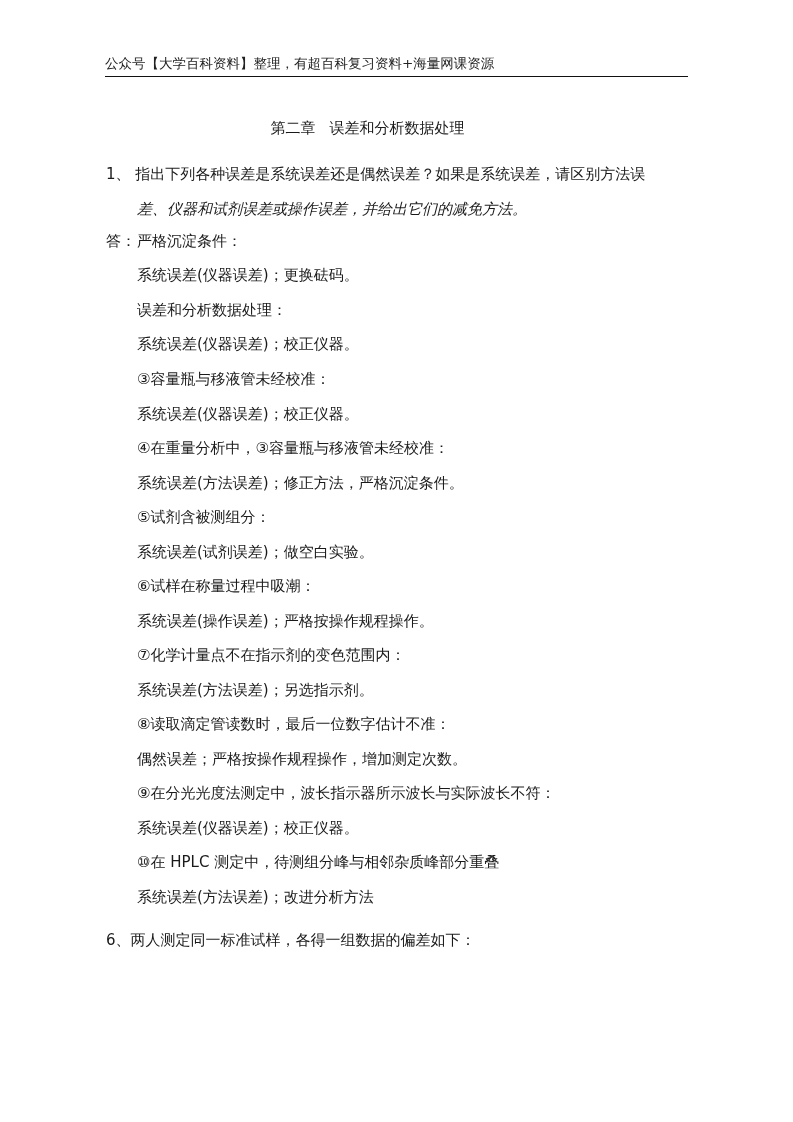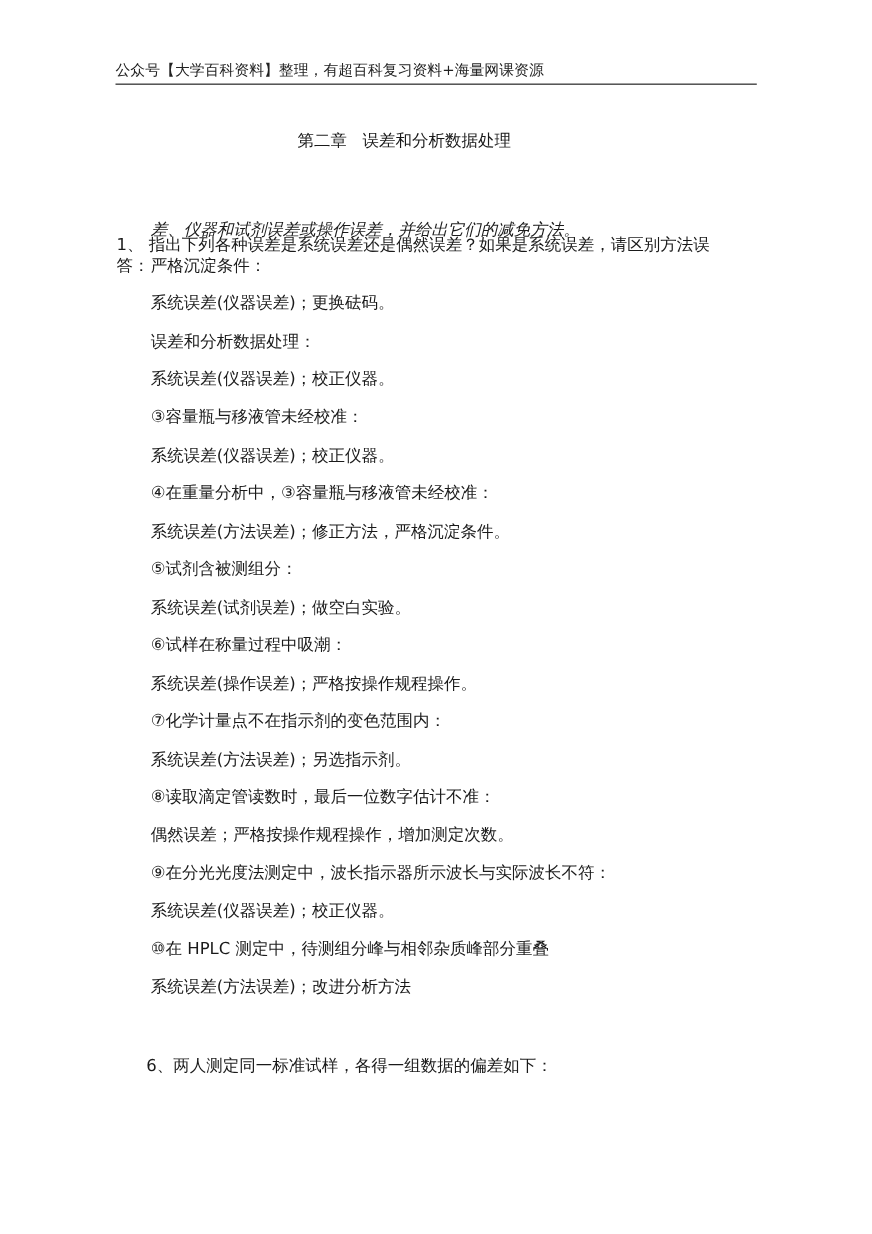--- a/index.html
+++ b/index.html
@@ -5,25 +5,25 @@
   html, body { margin: 0; padding: 0; background: #ffffff; }
   body { width: 793px; height: 1122px; position: relative; overflow: hidden;
          font-family: "DejaVu Sans", "Liberation Sans", sans-serif; color: #1a1a1a; }
   .header { position: absolute; left: 105px; top: 55px; width: 583px; 
             font-family: "DejaVu Serif", "Liberation Serif", serif; font-size: 13.5px; color: #222; }
   .header-rule { position: absolute; left: 105px; top: 76px; width: 583px; height: 0;
                  border-top: 1px solid #111; }
   .chapter { position: absolute; left: 0; width: 703px; top: 119px; text-align: center; font-size: 15px; margin-left: 16px; }
   .chapter .gap { display: inline-block; width: 14px; }
   .line { position: absolute; font-size: 15px; white-space: nowrap; line-height: 20px; }
-  .q1 { left: 106px; top: 164px; margin-top: 48px; }
+  .q1 { left: 106px; top: 164px; }
   .q1b { left: 137px; top: 199px; font-style: italic; }
   .ans-label { left: 106px; }
   .ind { left: 137px; }
-  .q6 { left: 106px; top: 959px; margin-left: 27px; }
+  .q6 { left: 106px; top: 930px; }
 </style>
 </head>
 <body>
 
 <div class="header">公众号【大学百科资料】整理，有超百科复习资料+海量网课资源</div>
 <div class="header-rule"></div>
 
 <div class="chapter">
   <span>第二章</span><span class="gap"></span><span>误差和分析数据处理</span>
 </div>

